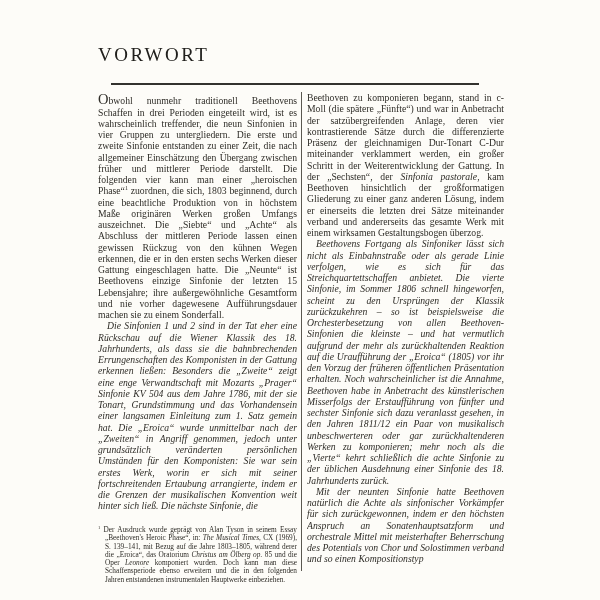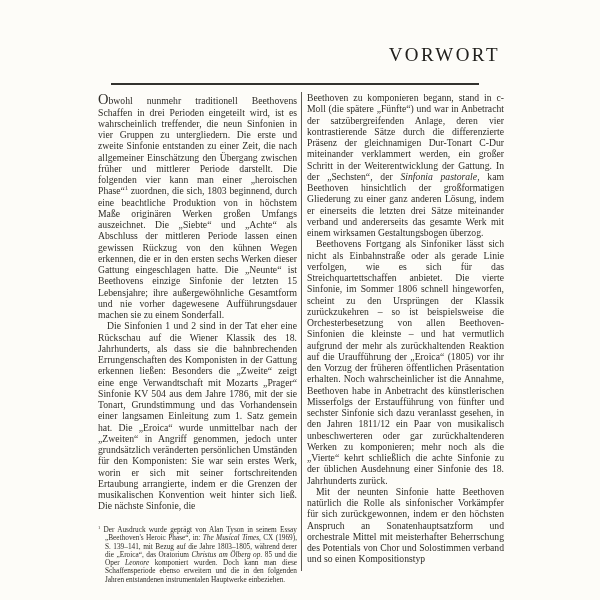--- a/index.html
+++ b/index.html
@@ -11,21 +11,21 @@
     font-family: "Liberation Serif", serif;
     color: #2e2c27;
     overflow: hidden;
   }
   .title {
     position: absolute;
     top: 44px;
     left: 98px;
     width: 402px;
     margin: 0;
-    text-align: right;
+    text-align: left;
     font-size: 19px;
     font-weight: normal;
     letter-spacing: 2.5px;
     color: #21201d;
   }
   .rule {
     position: absolute;
     top: 83px;
     left: 111px;
     width: 368px;
@@ -44,21 +44,21 @@
     position: absolute;
     top: 92px;
     font-size: 9.7px;
     line-height: 11.25px;
     text-align: justify;
     overflow: hidden;
   }
   .col-left  { left: 98px;  width: 199px; height: 432px; }
   .col-right { left: 307px; width: 197px; height: 482px; }
   .para { margin: 0; }
-  .para.indent { text-indent: 9px; }
+  .para.indent { text-indent: 9px; font-style: italic; }
   .dropcap { font-size: 14.5px; line-height: 1; }
   sup { font-size: 0.62em; line-height: 0; vertical-align: super; }
   i { }
   .footnote {
     position: absolute;
     left: 98px;
     top: 526px;
     width: 199px;
     height: 70px;
     font-size: 7.3px;
@@ -75,18 +75,18 @@
   <h1 class="title">VORWORT</h1>
   <div class="rule"></div>
   <div class="col col-left">
       <p class="para"><span class="dropcap">O</span><span>bwohl nunmehr traditionell Beethovens Schaffen in drei Perioden eingeteilt wird, ist es wahrscheinlich treffender, die neun Sinfonien in vier Gruppen zu untergliedern. Die erste und zweite Sinfonie entstanden zu einer Zeit, die nach allgemeiner Einschätzung den Übergang zwischen früher und mittlerer Periode darstellt. Die folgenden vier kann man einer „heroischen Phase“</span><sup>1</sup><span> zuordnen, die sich, 1803 beginnend, durch eine beachtliche Produktion von in höchstem Maße originären Werken großen Umfangs auszeichnet. Die „Siebte“ und „Achte“ als Abschluss der mittleren Periode lassen einen gewissen Rückzug von den kühnen Wegen erkennen, die er in den ersten sechs Werken dieser Gattung eingeschlagen hatte. Die „Neunte“ ist Beethovens einzige Sinfonie der letzten 15 Lebensjahre; ihre außergewöhnliche Gesamtform und nie vorher dagewesene Aufführungsdauer machen sie zu einem Sonderfall.</span></p>
       <p class="para indent"><span>Die Sinfonien 1 und 2 sind in der Tat eher eine Rückschau auf die Wiener Klassik des 18. Jahrhunderts, als dass sie die bahnbrechenden Errungenschaften des Komponisten in der Gattung erkennen ließen: Besonders die „Zweite“ zeigt eine enge Verwandtschaft mit Mozarts „Prager“ Sinfonie KV 504 aus dem Jahre 1786, mit der sie Tonart, Grundstimmung und das Vorhandensein einer langsamen Einleitung zum 1. Satz gemein hat. Die „Eroica“ wurde unmittelbar nach der „Zweiten“ in Angriff genommen, jedoch unter grundsätzlich veränderten persönlichen Umständen für den Komponisten: Sie war sein erstes Werk, worin er sich mit seiner fortschreitenden Ertaubung arrangierte, indem er die Grenzen der musikalischen Konvention weit hinter sich ließ. Die nächste Sinfonie, die</span></p>
     </div>
   <div class="divider"></div>
   <div class="col col-right">
       <p class="para"><span>Beethoven zu komponieren begann, stand in c-Moll (die spätere „Fünfte“) und war in Anbetracht der satzübergreifenden Anlage, deren vier kontrastierende Sätze durch die differenzierte Präsenz der gleichnamigen Dur-Tonart C-Dur miteinander verklammert werden, ein großer Schritt in der Weiterentwicklung der Gattung. In der „Sechsten“, der </span><i>Sinfonia pastorale</i><span>, kam Beethoven hinsichtlich der großformatigen Gliederung zu einer ganz anderen Lösung, indem er einerseits die letzten drei Sätze miteinander verband und andererseits das gesamte Werk mit einem wirksamen Gestaltungsbogen überzog.</span></p>
       <p class="para indent"><span>Beethovens Fortgang als Sinfoniker lässt sich nicht als Einbahnstraße oder als gerade Linie verfolgen, wie es sich für das Streichquartettschaffen anbietet. Die vierte Sinfonie, im Sommer 1806 schnell hingeworfen, scheint zu den Ursprüngen der Klassik zurückzukehren – so ist beispielsweise die Orchesterbesetzung von allen Beethoven-Sinfonien die kleinste – und hat vermutlich aufgrund der mehr als zurückhaltenden Reaktion auf die Uraufführung der „Eroica“ (1805) vor ihr den Vorzug der früheren öffentlichen Präsentation erhalten. Noch wahrscheinlicher ist die Annahme, Beethoven habe in Anbetracht des künstlerischen Misserfolgs der Erstaufführung von fünfter und sechster Sinfonie sich dazu veranlasst gesehen, in den Jahren 1811/12 ein Paar von musikalisch unbeschwerteren oder gar zurückhaltenderen Werken zu komponieren; mehr noch als die „Vierte“ kehrt schließlich die achte Sinfonie zu der üblichen Ausdehnung einer Sinfonie des 18. Jahrhunderts zurück.</span></p>
-      <p class="para indent"><span>Mit der neunten Sinfonie hatte Beethoven natürlich die Rolle als sinfonischer Vorkämpfer für sich zurückgewonnen, indem er den höchsten Anspruch an Sonatenhauptsatzform und orchestrale Mittel mit meisterhafter Beherrschung des Potentials von Chor und Solostimmen verband und so einen Kompositionstyp</span></p>
+      <p class="para indent"><span>Mit der neunten Sinfonie hatte Beethoven natürlich die Achte als sinfonischer Vorkämpfer für sich zurückgewonnen, indem er den höchsten Anspruch an Sonatenhauptsatzform und orchestrale Mittel mit meisterhafter Beherrschung des Potentials von Chor und Solostimmen verband und so einen Kompositionstyp</span></p>
     </div>
   <div class="footnote">
       <p class="para"><sup>1</sup><span> Der Ausdruck wurde geprägt von Alan Tyson in seinem Essay „Beethoven's Heroic Phase“, in: </span><i>The Musical Times</i><span>, CX (1969), S. 139–141, mit Bezug auf die Jahre 1803–1805, während derer die „Eroica“, das Oratorium </span><i>Christus am Ölberg op.</i><span> 85 und die Oper </span><i>Leonore</i><span> komponiert wurden. Doch kann man diese Schaffensperiode ebenso erweitern und die in den folgenden Jahren entstandenen instrumentalen Hauptwerke einbeziehen.</span></p>
     </div>
 </div>
 
 </body></html>

